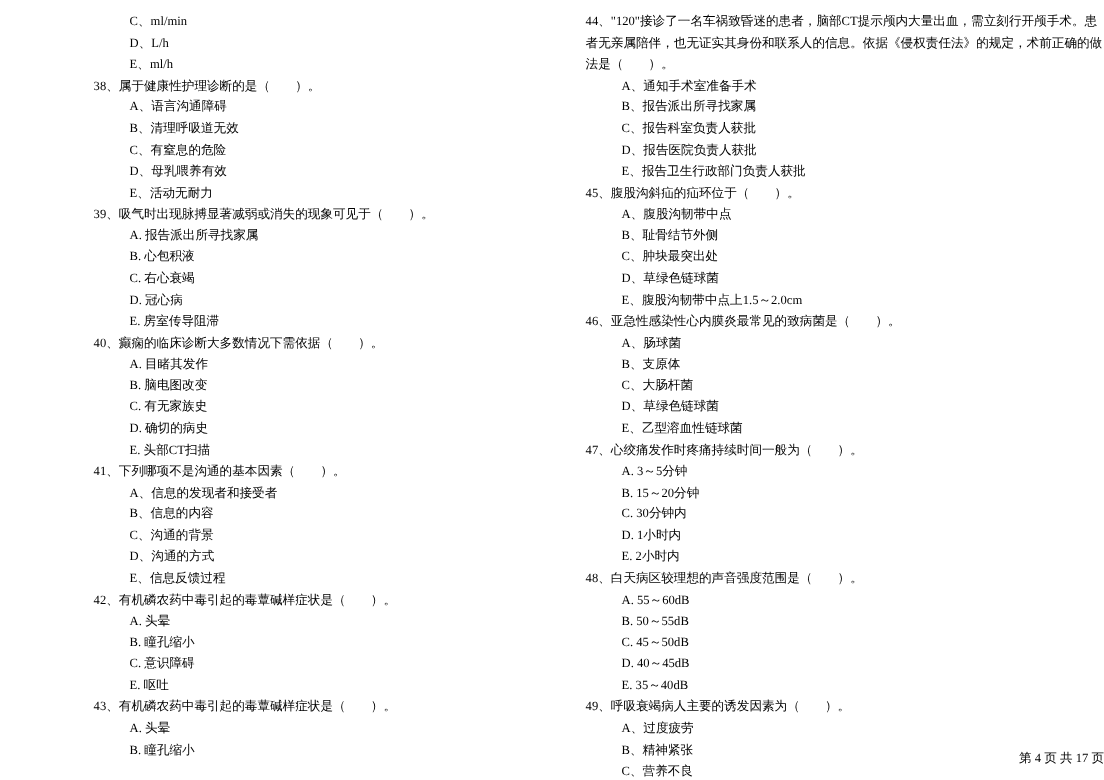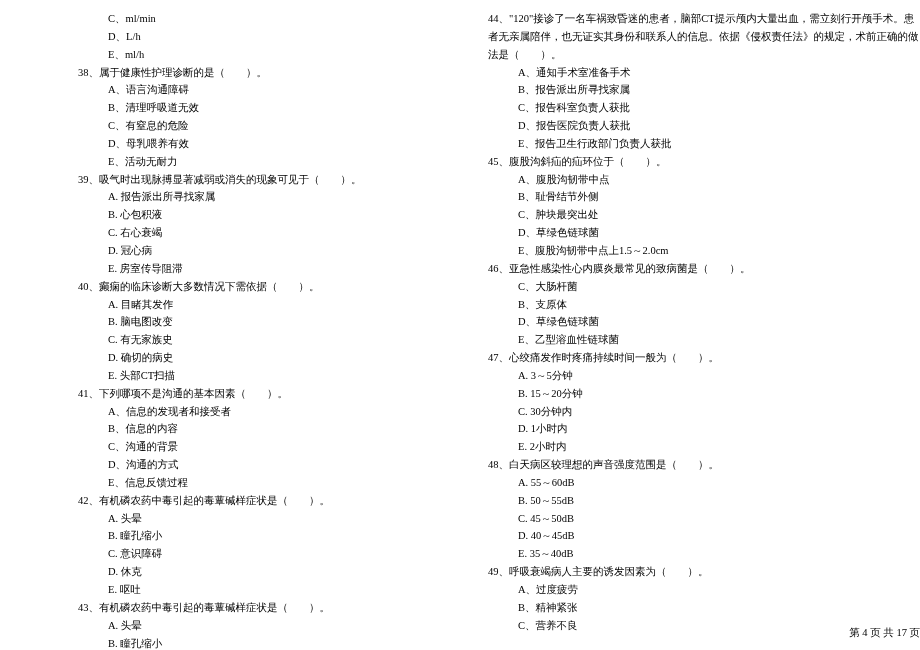--- a/index.html
+++ b/index.html
@@ -79,21 +79,20 @@
     <div class="question-line">41、下列哪项不是沟通的基本因素（　　）。</div>
     <div class="option-line">A、信息的发现者和接受者</div>
     <div class="option-line">B、信息的内容</div>
     <div class="option-line">C、沟通的背景</div>
     <div class="option-line">D、沟通的方式</div>
     <div class="option-line">E、信息反馈过程</div>
     <div class="question-line">42、有机磷农药中毒引起的毒蕈碱样症状是（　　）。</div>
     <div class="option-line">A. 头晕</div>
     <div class="option-line">B. 瞳孔缩小</div>
     <div class="option-line">C. 意识障碍</div>
-    <div class="option-line">D. 休克</div>
     <div class="option-line">E. 呕吐</div>
     <div class="question-line">43、有机磷农药中毒引起的毒蕈碱样症状是（　　）。</div>
     <div class="option-line">A. 头晕</div>
     <div class="option-line">B. 瞳孔缩小</div>
 
   </div>
 
   <div class="column column-right">
     <div class="question-line">44、"120"接诊了一名车祸致昏迷的患者，脑部CT提示颅内大量出血，需立刻行开颅手术。患</div>
     <div class="question-cont">者无亲属陪伴，也无证实其身份和联系人的信息。依据《侵权责任法》的规定，术前正确的做</div>
@@ -103,22 +102,23 @@
     <div class="option-line">C、报告科室负责人获批</div>
     <div class="option-line">D、报告医院负责人获批</div>
     <div class="option-line">E、报告卫生行政部门负责人获批</div>
     <div class="question-line">45、腹股沟斜疝的疝环位于（　　）。</div>
     <div class="option-line">A、腹股沟韧带中点</div>
     <div class="option-line">B、耻骨结节外侧</div>
     <div class="option-line">C、肿块最突出处</div>
     <div class="option-line">D、草绿色链球菌</div>
     <div class="option-line">E、腹股沟韧带中点上1.5～2.0cm</div>
     <div class="question-line">46、亚急性感染性心内膜炎最常见的致病菌是（　　）。</div>
+    <div class="option-line">A、肠球菌</div>
+    <div class="option-line">B、支原体</div>
     <div class="option-line">C、大肠杆菌</div>
-    <div class="option-line">B、支原体</div>
     <div class="option-line">D、草绿色链球菌</div>
     <div class="option-line">E、乙型溶血性链球菌</div>
     <div class="question-line">47、心绞痛发作时疼痛持续时间一般为（　　）。</div>
     <div class="option-line">A. 3～5分钟</div>
     <div class="option-line">B. 15～20分钟</div>
     <div class="option-line">C. 30分钟内</div>
     <div class="option-line">D. 1小时内</div>
     <div class="option-line">E. 2小时内</div>
     <div class="question-line">48、白天病区较理想的声音强度范围是（　　）。</div>
     <div class="option-line">A. 55～60dB</div>

